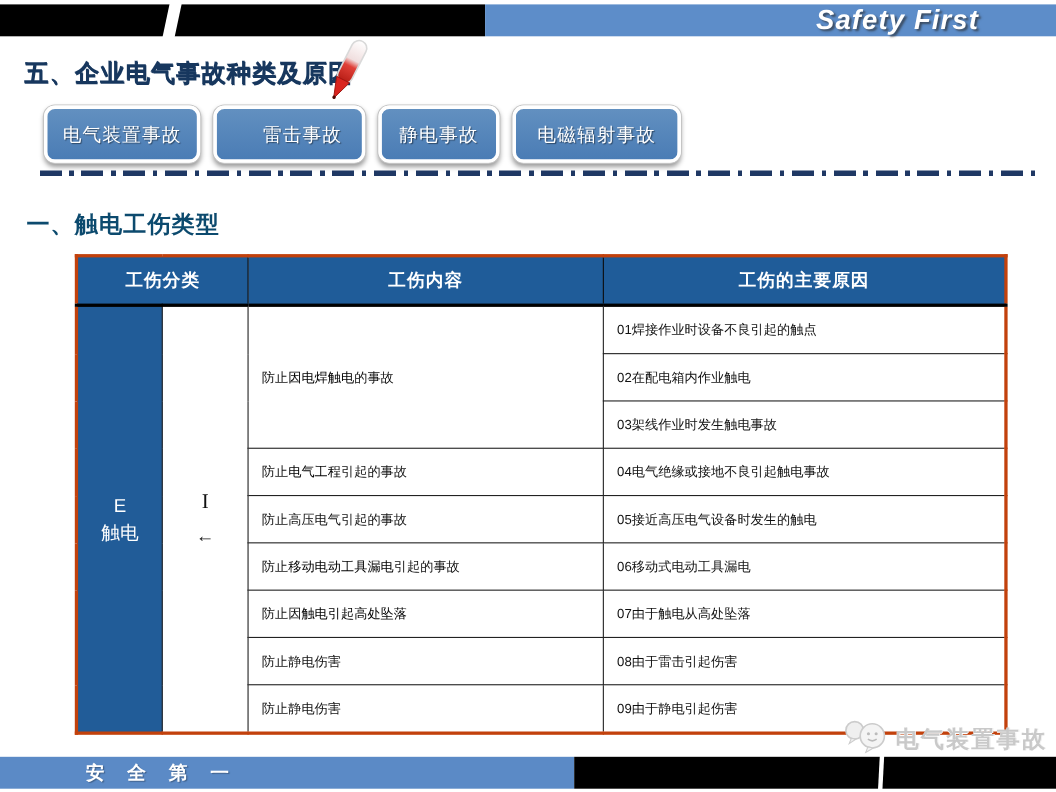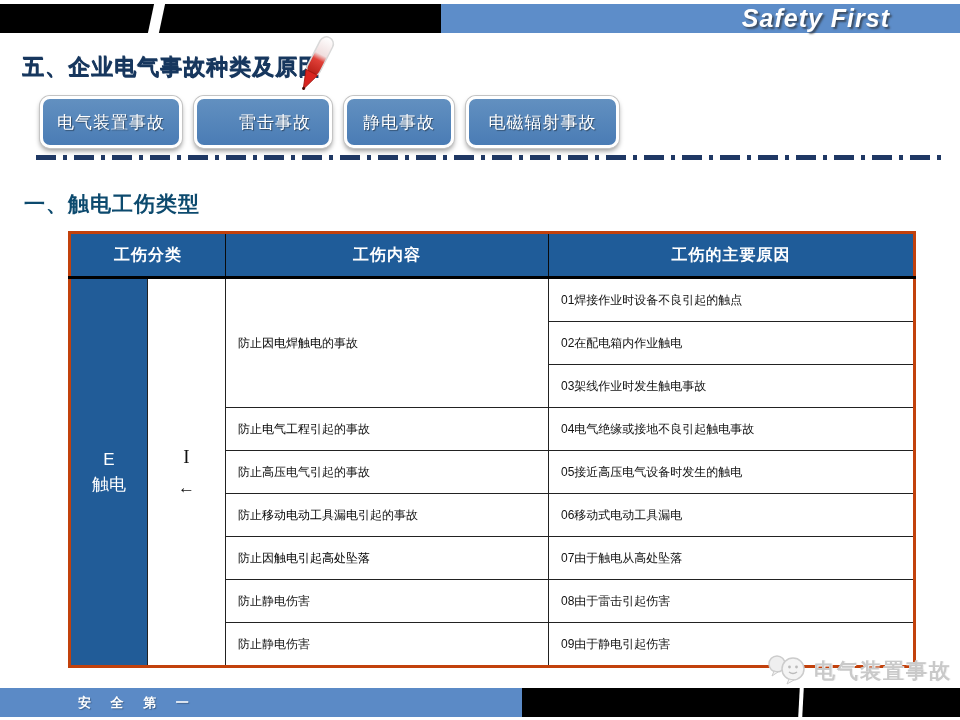--- a/index.html
+++ b/index.html
@@ -74,21 +74,21 @@
   }
   td.mark{
     text-align:center;padding:0;color:#111;
     font-family:"Liberation Serif","DejaVu Serif",serif;font-size:19px;
   }
   .mark-arrow{margin-top:10px;font-family:"Liberation Sans",sans-serif;font-size:17px;}
   .red{color:#000000;}
   
   .footer-blue{
     position:absolute;left:0;top:688px;width:522px;height:29px;background:#5B8AC6;
-    color:#fff;font-size:13px;font-weight:bold;letter-spacing:8px;line-height:29px;
+    color:#fff;font-size:17px;font-weight:bold;letter-spacing:8px;line-height:29px;
     padding-left:78px;box-sizing:border-box;text-shadow:1px 1px 1px rgba(0,0,0,.3);
   }
   .footer-black{position:absolute;left:522px;top:688px;width:438px;height:29px;background:#000;}
   .footer-slash{position:absolute;left:799px;top:685px;width:4px;height:35px;background:#fff;transform:rotate(3deg);z-index:3;}
   .watermark{
     position:absolute;right:8px;top:653px;display:flex;align-items:center;gap:5px;z-index:2;
   }
   .watermark-text{
     color:#C9C9C9;font-size:21px;font-weight:bold;letter-spacing:2px;
     text-shadow:0 1px 0 #fff,1px 0 0 #efefef;

